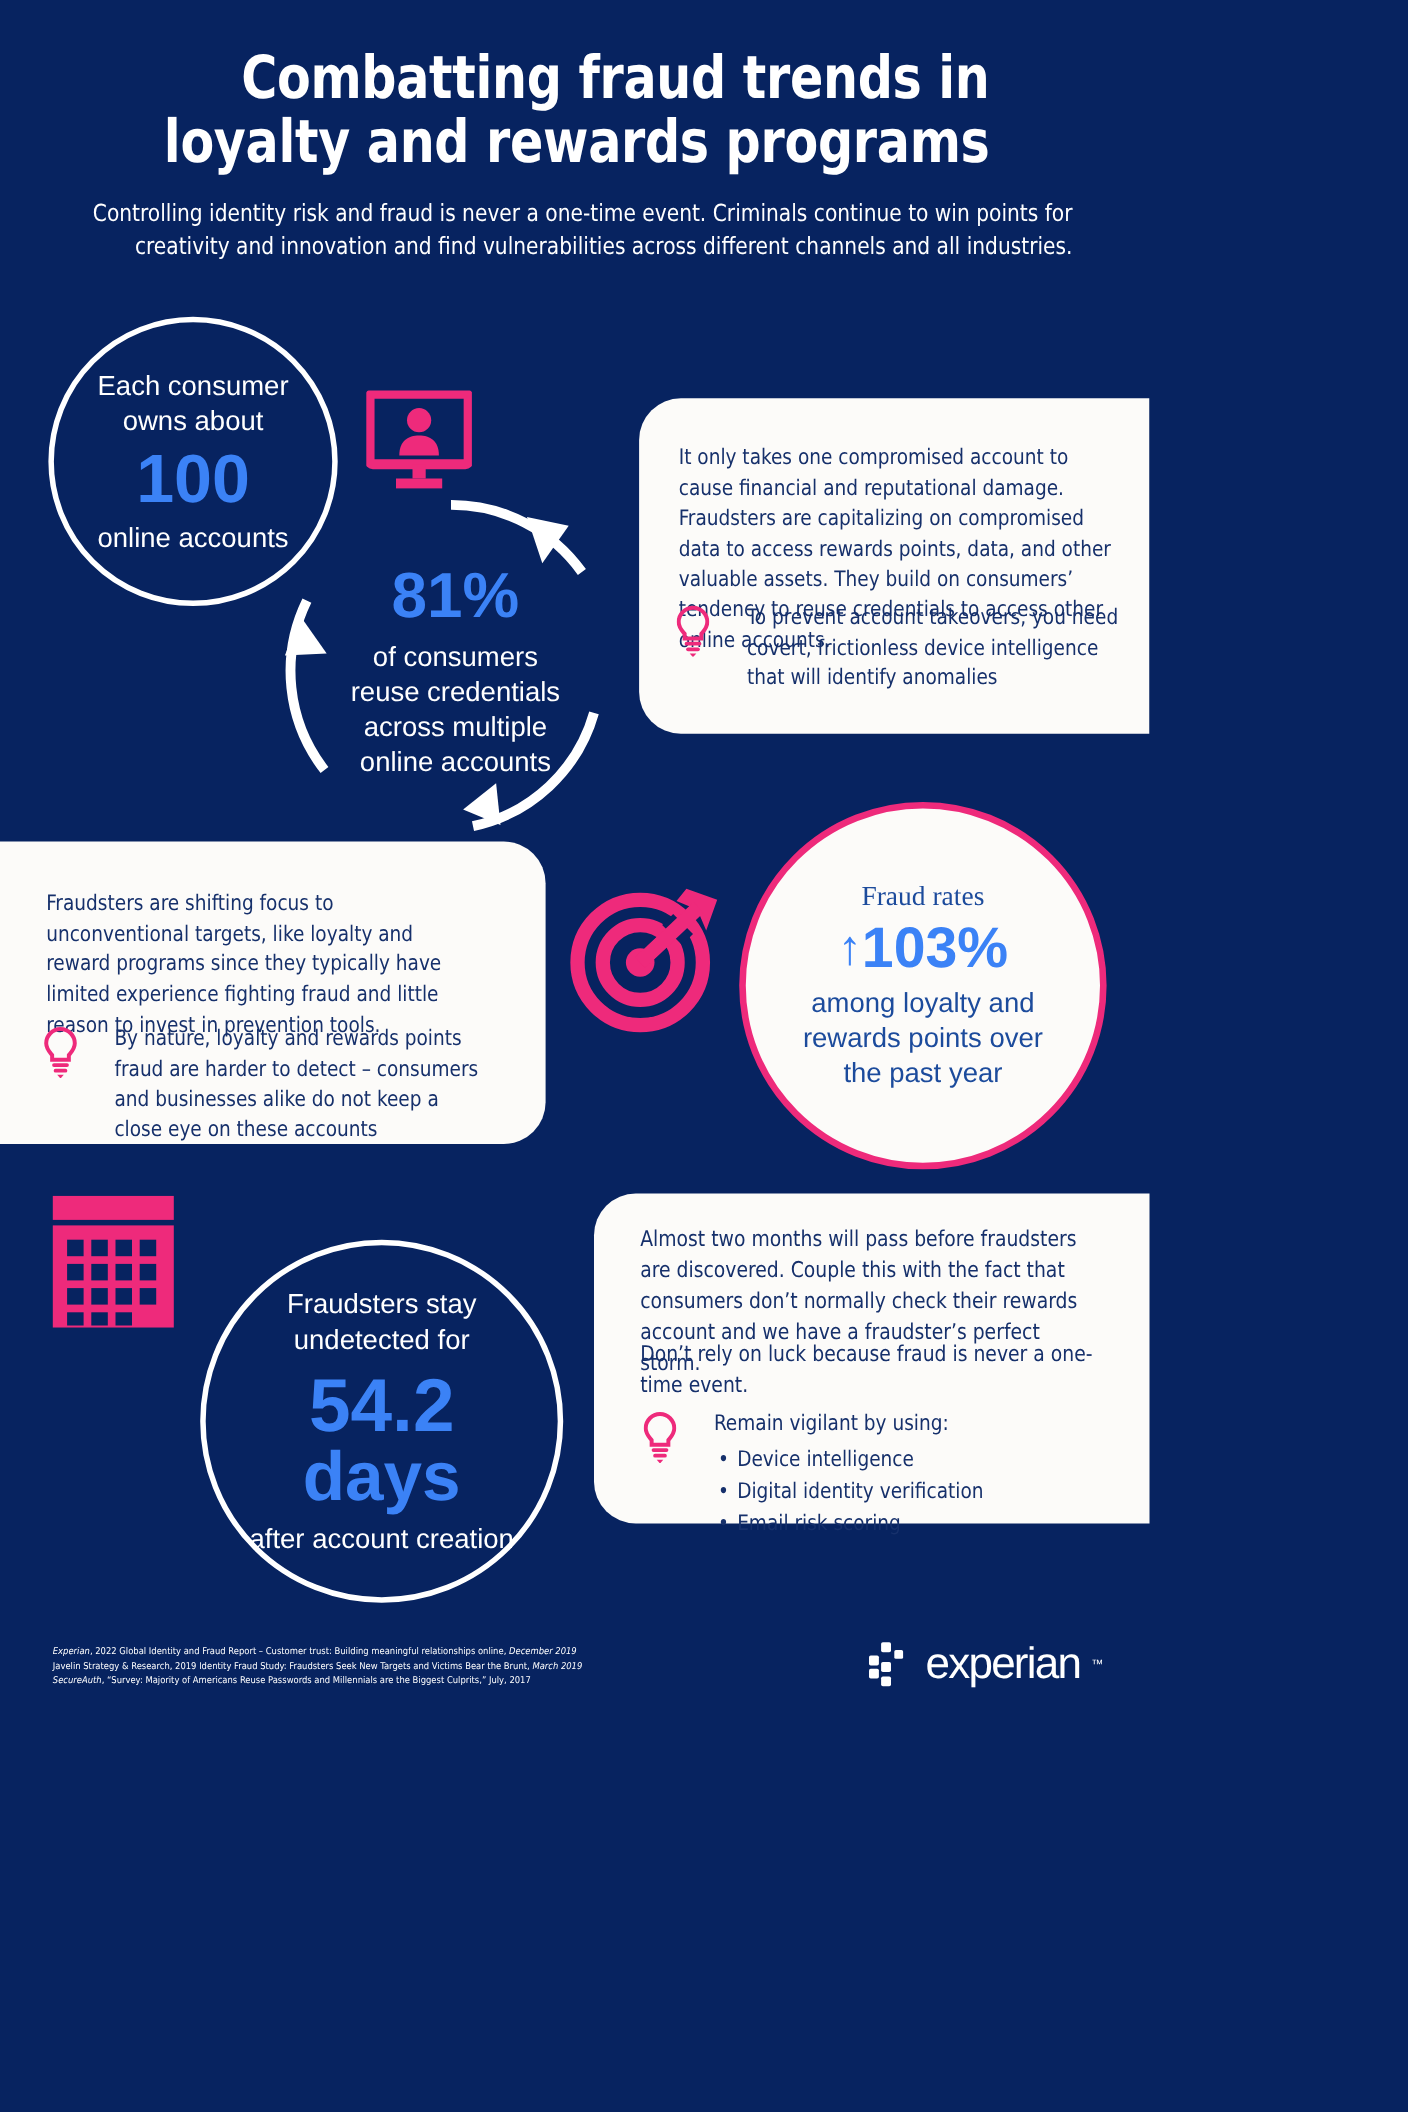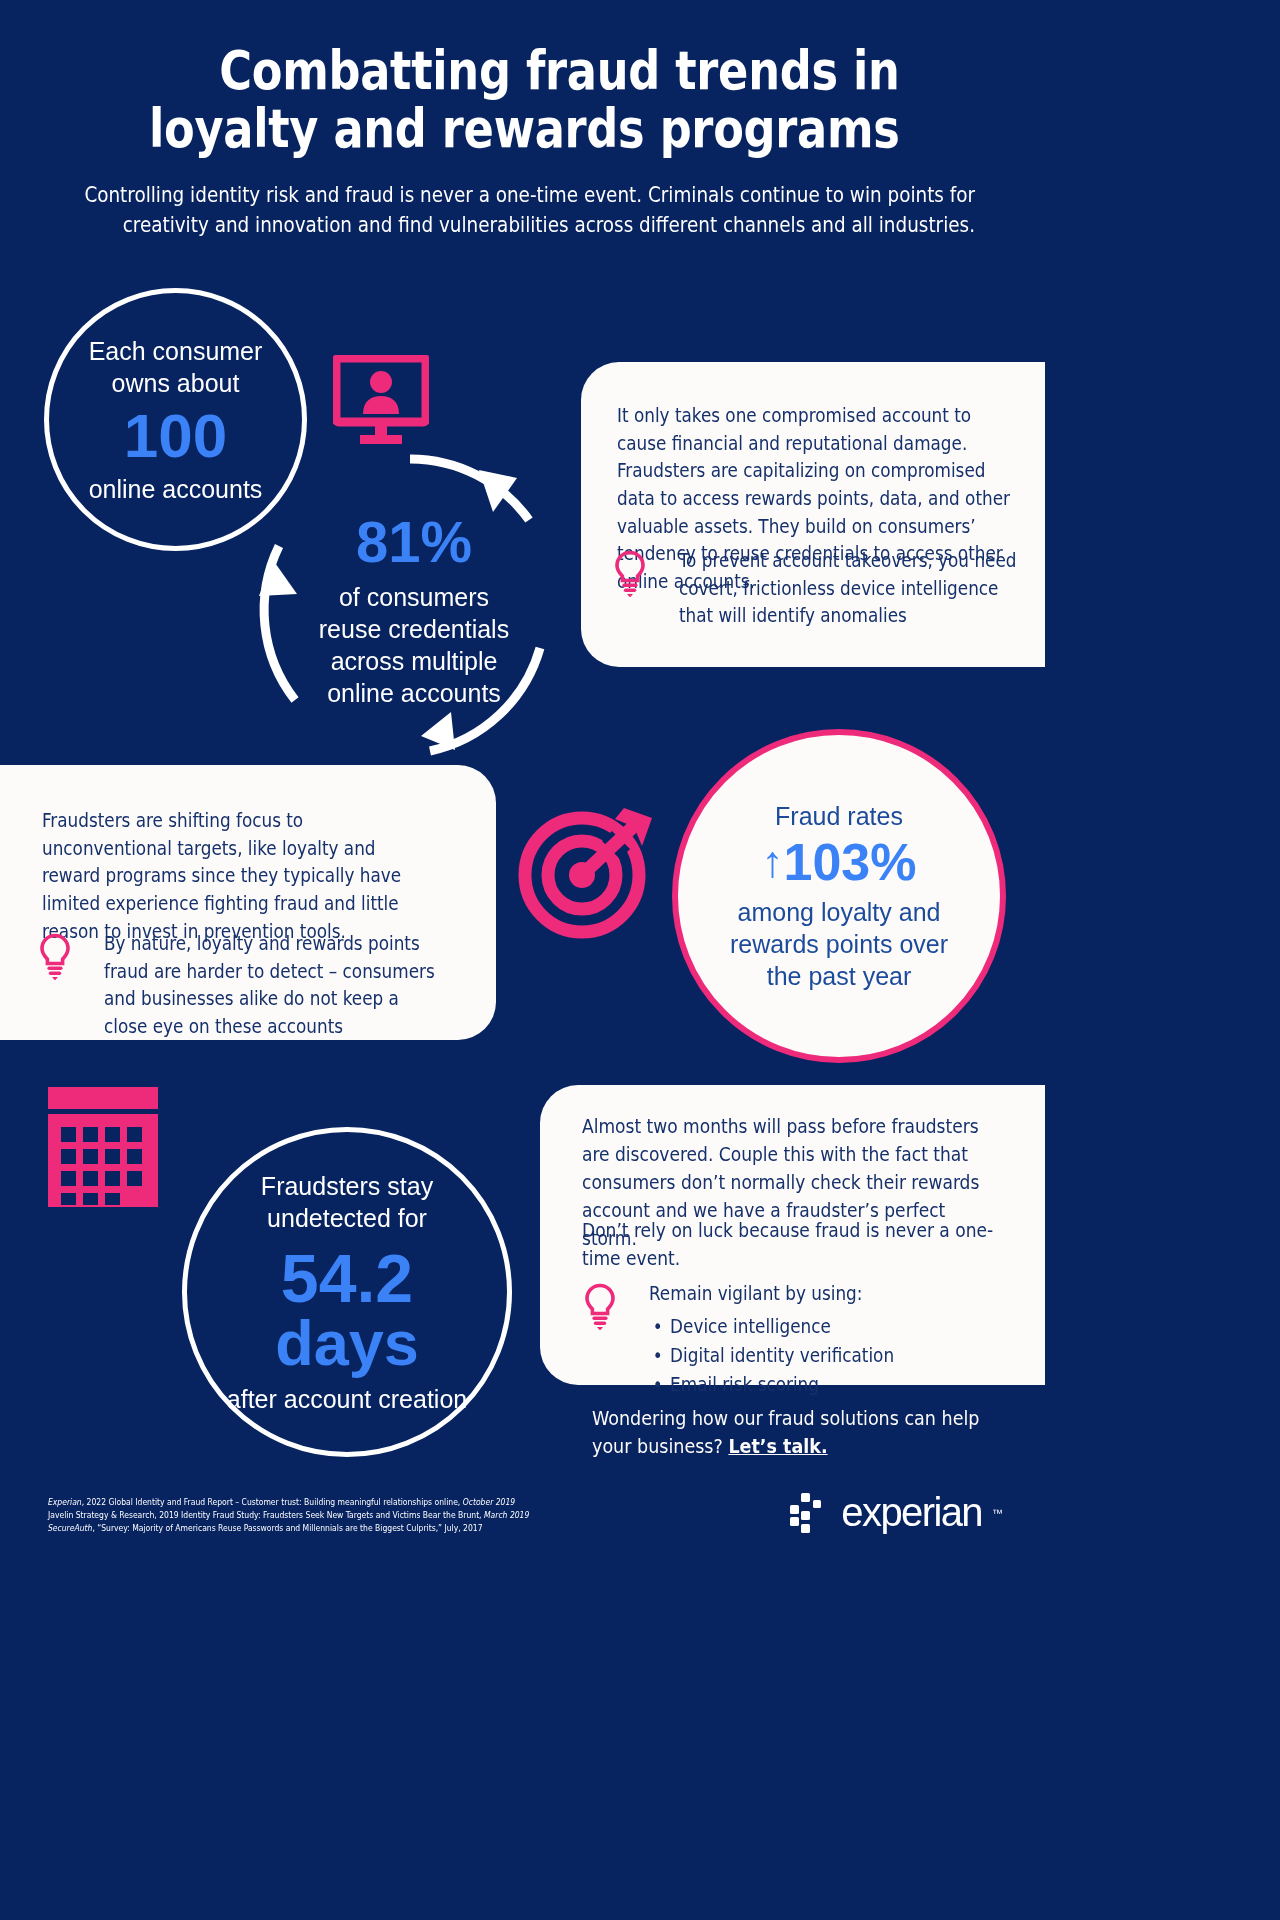--- a/index.html
+++ b/index.html
@@ -186,21 +186,21 @@
 
     <line x1="66" y1="70" x2="119" y2="20" stroke="#EE2A7B" stroke-width="13" stroke-linecap="butt"></line>
 
     <polygon points="108,3 136,13 126,41 118,22 99,14" fill="#EE2A7B"></polygon>
 
     <path d="M96 26 L114 44 L104 54 L86 36 Z" fill="#072360"></path>
     <line x1="66" y1="70" x2="119" y2="20" stroke="#EE2A7B" stroke-width="13"></line>
   </svg>
 
   <div class="circ circ-white-pink" style="left:672px;top:729px;width:334px;height:334px;">
-    <div class="c-lbl-n" style="width:260px;">Fraud rates</div>
+    <div class="c-lbl-n" style="width:260px;font-family:Liberation Serif, serif;">Fraud rates</div>
     <div style="display:flex;align-items:center;justify-content:center;margin:4px 0 8px 0;">
       <span class="big-pink" style="font-size:44px;line-height:1;">↑</span>
       <span class="big-pink" style="font-size:52px;">103%</span>
     </div>
     <div class="c-lbl-n" style="width:252px;">among loyalty and rewards points over the past year</div>
   </div>
 
   <svg class="icon" style="left:44px;top:1087px;width:118px;height:120px;" width="118" height="120" viewBox="0 0 118 120">
     <rect x="4" y="0" width="110" height="22" fill="#EE2A7B"></rect>
     <rect x="4" y="27" width="110" height="93" fill="#EE2A7B"></rect>
@@ -223,27 +223,24 @@
     </g>
   </svg>
 
   <div class="circ circ-solid-navy" style="left:182px;top:1127px;width:330px;height:330px;">
     <div class="c-lbl-w" style="width:215px;">Fraudsters stay undetected for</div>
     <div class="big-pink" style="font-size:68px;margin-top:10px;">54.2</div>
     <div class="big-pink" style="font-size:63px;margin-bottom:8px;">days</div>
     <div class="c-lbl-w" style="width:290px;">after account creation</div>
   </div>
 
-  <div class="cta">
-    <span>Wondering how our fraud solutions can help your business? </span><a href="#">Let’s talk.</a>
-  </div>
 
   <div class="sources">
     <div>
-      <i>Experian</i><span>, 2022 Global Identity and Fraud Report – Customer trust: Building meaningful relationships online, </span><i>October 2019</i>
+      <i>Experian</i><span>, 2022 Global Identity and Fraud Report – Customer trust: Building meaningful relationships online, </span><i>December 2019</i>
     </div>
     <div>
       <span>Javelin Strategy &amp; Research, 2019 Identity Fraud Study: Fraudsters Seek New Targets and Victims Bear the Brunt, </span><i>March 2019</i>
     </div>
     <div>
       <i>SecureAuth</i><span>, “Survey: Majority of Americans Reuse Passwords and Millennials are the Biggest Culprits,” July, 2017</span>
     </div>
   </div>
 
   <div class="logo">

